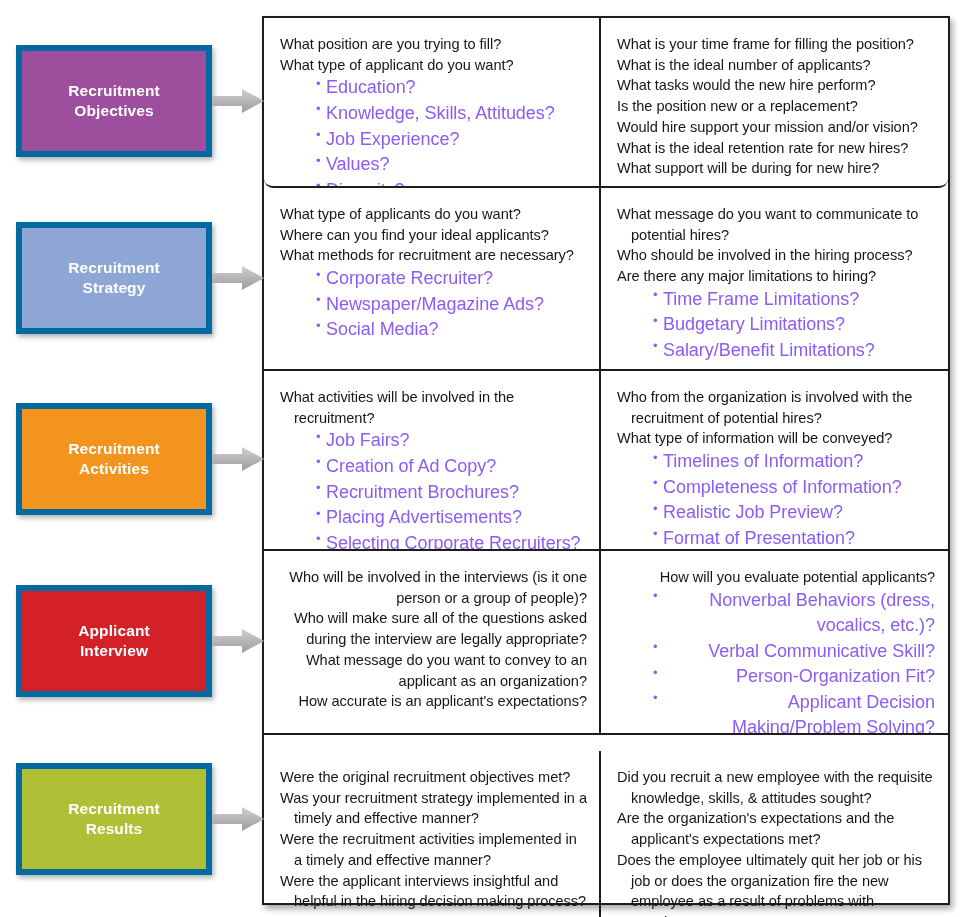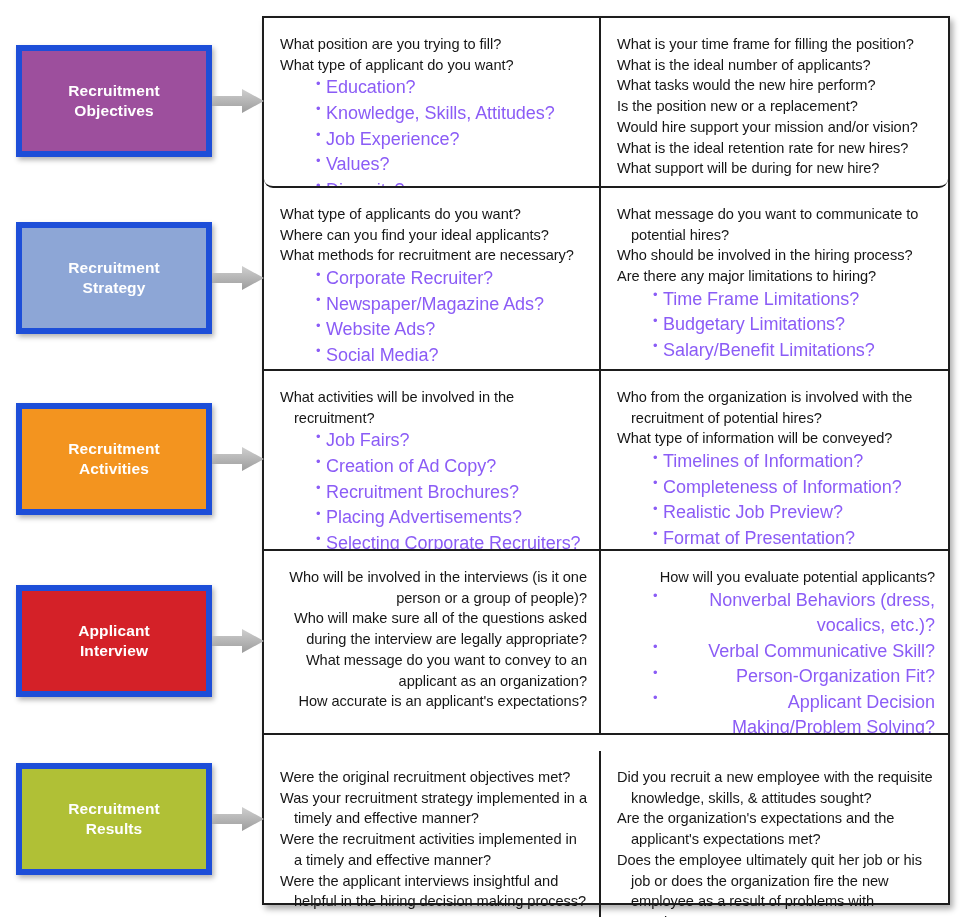--- a/index.html
+++ b/index.html
@@ -32,21 +32,21 @@
     width: 196px;
     height: 112px;
     display: flex;
     align-items: center;
   }
 
   .stage-box {
     position: relative;
     width: 196px;
     height: 112px;
-    background: #1d4ed8;
+    background: #0369a1;
     padding: 6px;
     box-shadow: 2px 3px 5px rgba(0,0,0,0.30);
   }
 
   .stage-fill {
     width: 100%;
     height: 100%;
     display: flex;
     flex-direction: column;
     align-items: center;
@@ -203,21 +203,20 @@
         </div>
       </div>
       <div class="row" style="height: 183px;">
         <div class="cell left-cell">
           <p class="qline">What type of applicants do you want?</p>
           <p class="qline">Where can you find your ideal applicants?</p>
           <p class="qline">What methods for recruitment are necessary?</p>
           <ul class="bullets">
             <li>Corporate Recruiter?</li>
             <li>Newspaper/Magazine Ads?</li>
-            <li>Website Ads?</li>
             <li>Social Media?</li>
           </ul>
         </div>
         <div class="cell right-cell">
           <p class="qline">What message do you want to communicate to potential hires?</p>
           <p class="qline">Who should be involved in the hiring process?</p>
           <p class="qline">Are there any major limitations to hiring?</p>
           <ul class="bullets">
             <li>Time Frame Limitations?</li>
             <li>Budgetary Limitations?</li>

